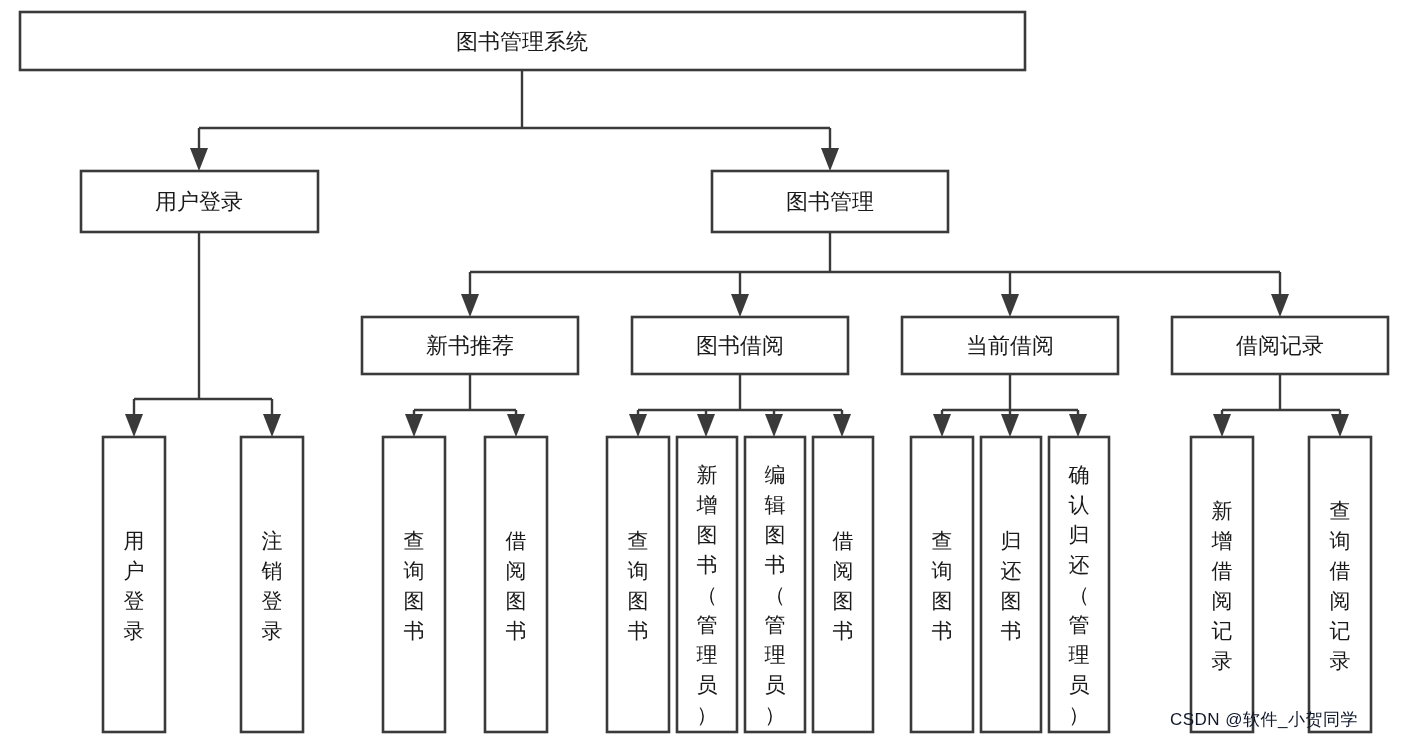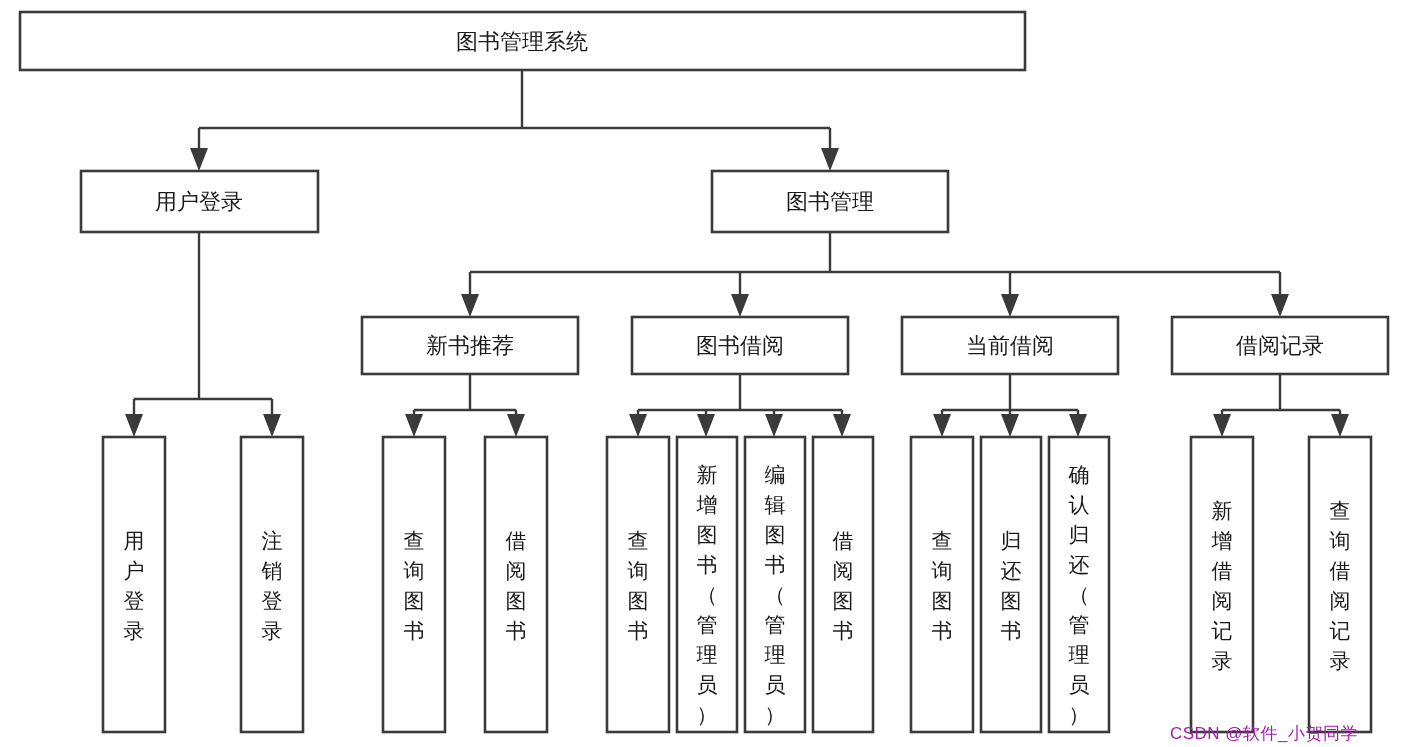--- a/index.html
+++ b/index.html
@@ -49,24 +49,24 @@
   }
   .node-label-v {
     font-family: "Liberation Sans", "DejaVu Sans", sans-serif;
     font-size: 21px;
     fill: #1a1a1a;
     text-anchor: middle;
   }
   .watermark {
     position: absolute;
     right: 10px;
-    bottom: 2px;
+    bottom: 16px;
     font-family: "Liberation Sans", "DejaVu Sans", sans-serif;
     font-size: 17px;
-    color: #a21caf;
+    color: #0f172a;
     white-space: nowrap;
     letter-spacing: 0.5px;
     user-select: none;
   }
 </style>
 </head>
 <body>
 
 <div id="diagram-root">
 

